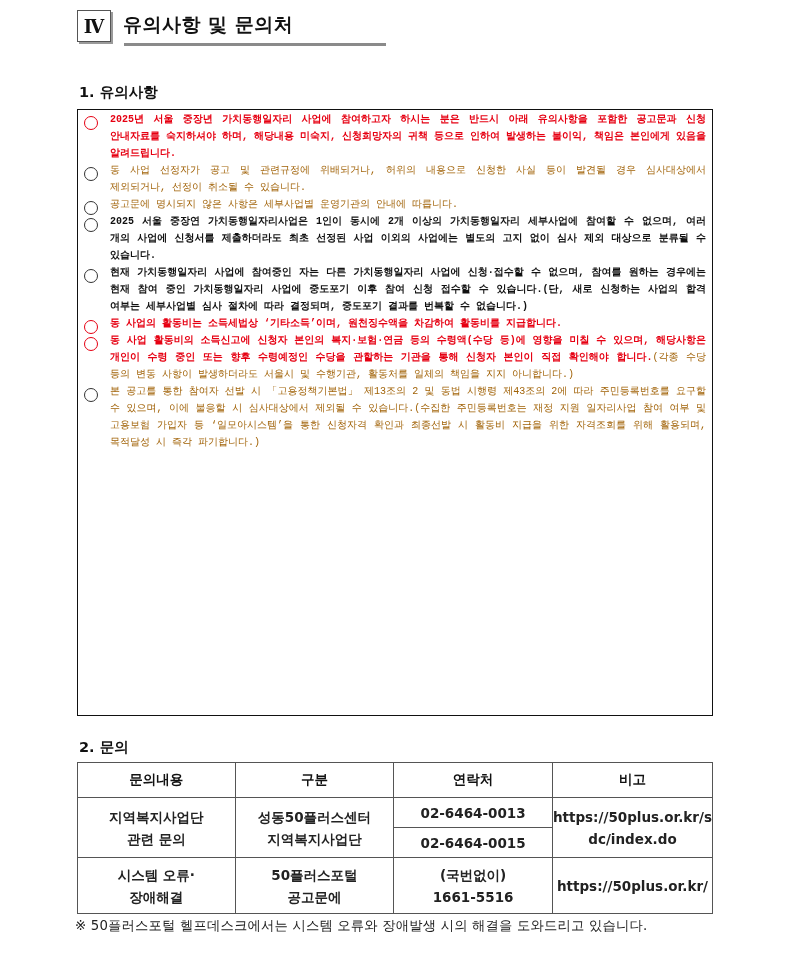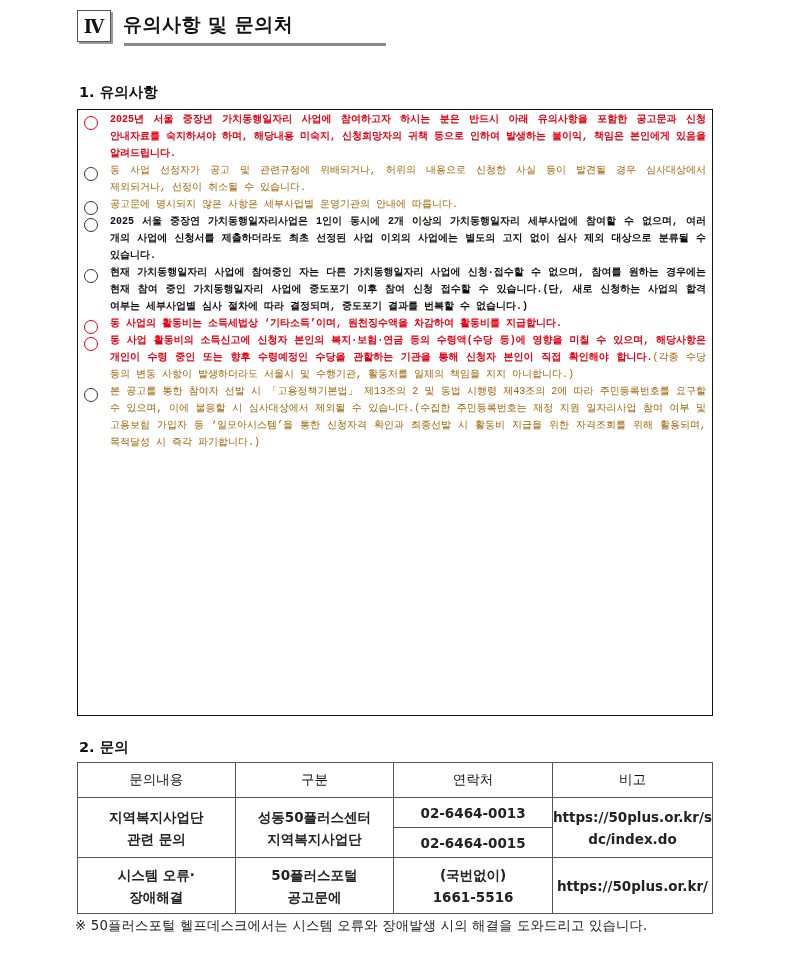--- a/index.html
+++ b/index.html
@@ -44,21 +44,21 @@
   .plain { color: #a16207; }
 
   
   table.inquiry {
     position: absolute; left: 77px; top: 762px; width: 636px;
     border-collapse: collapse; font-size: 13.5px; color: #222;
   }
   table.inquiry th, table.inquiry td {
     border: 1px solid #555; text-align: center; vertical-align: middle;
   }
-  table.inquiry th { font-weight: normal; height: 35px; color: #111; }
+  table.inquiry th { font-weight: bold; height: 35px; color: #111; }
   table.inquiry td { line-height: 22px; font-weight: bold; }
   .col1 { width: 158px; } .col2 { width: 159px; } .col3 { width: 159px; } .col4 { width: 160px; }
   .phone-cell { height: 30px; }
   .footnote {
     position: absolute; left: 75px; top: 917px; font-size: 13.3px; color: #222; letter-spacing: 0.2px;
   }
 </style>
 </head>
 <body>
 

